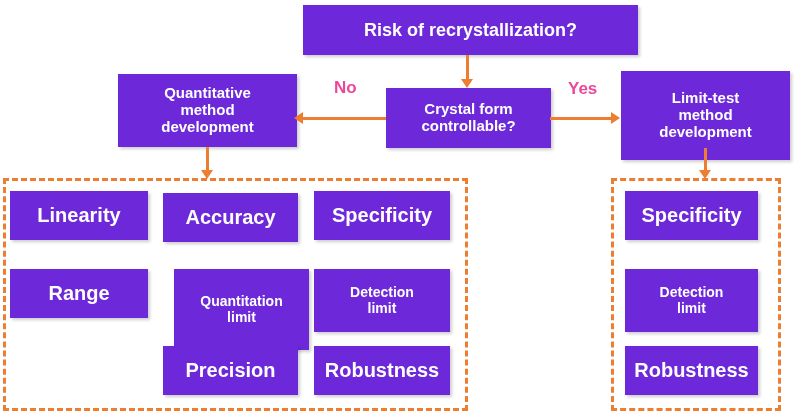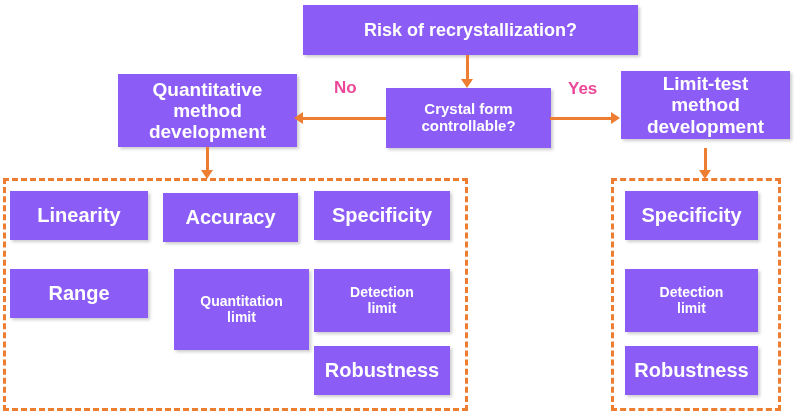--- a/index.html
+++ b/index.html
@@ -15,36 +15,36 @@
     position: relative;
     width: 802px;
     height: 415px;
     background: #ffffff;
     overflow: hidden;
   }
 
   
   .node {
     position: absolute;
-    background: #8b5cf6;
+    background: #6d28d9;
     color: #ffffff;
     font-weight: bold;
     display: flex;
     align-items: center;
     justify-content: center;
     text-align: center;
     line-height: 1.12;
     box-sizing: border-box;
     padding: 2px 4px;
     box-shadow: 2px 2px 3px rgba(0,0,0,0.20);
     -webkit-font-smoothing: antialiased;
   }
   .node.top      { font-size: 18px; }
   .node.decision { font-size: 15px; }
-  .node.branch   { font-size: 19px; }
+  .node.branch   { font-size: 15px; }
   .node.leaf     { font-size: 20px; }
   .node.leaf-2l  { font-size: 14px; }
 
   
   .group-frame {
     position: absolute;
     border: 3px dashed #ED7D31;
     box-sizing: border-box;
     background: transparent;
   }
@@ -101,21 +101,21 @@
   <div class="conn-v" style="left:466px; top:55px; height:25px;"></div>
   <div class="arrow-down" style="left:461px; top:79px;"></div>
 
   <div class="node decision" style="left:386px; top:88px; width:165px; height:60px; white-space:pre-line;">Crystal form
 controllable?</div>
 
   <div class="node branch" style="left:118px; top:74px; width:179px; height:73px; white-space:pre-line;">Quantitative
 method
 development</div>
 
-  <div class="node branch" style="left:621px; top:71px; width:169px; height:68px; white-space:pre-line;">Limit-test
+  <div class="node branch" style="left:621px; top:71px; width:169px; height:89px; white-space:pre-line;">Limit-test
 method
 development</div>
 
   <div class="conn-h" style="left:303px; top:117px; width:83px;"></div>
   <div class="arrow-left" style="left:294px; top:112px;"></div>
   <div class="edge-label" style="left:334px; top:78px;">No</div>
 
   <div class="conn-h" style="left:550px; top:117px; width:62px;"></div>
   <div class="arrow-right" style="left:611px; top:112px;"></div>
   <div class="edge-label" style="left:568px; top:79px;">Yes</div>
@@ -127,20 +127,21 @@
   <div class="arrow-down" style="left:699px; top:170px;"></div>
 
   <div class="group-frame" style="left:3px; top:178px; width:465px; height:233px;"></div>
 
   <div class="node leaf" style="left:10px; top:191px; width:138px; height:49px;">Linearity</div>
   <div class="node leaf" style="left:10px; top:269px; width:138px; height:49px;">Range</div>
 
   <div class="node leaf" style="left:163px; top:193px; width:135px; height:49px;">Accuracy</div>
   <div class="node leaf-2l" style="left:174px; top:269px; width:135px; height:81px; white-space:pre-line;">Quantitation
 limit</div>
+  <div class="node leaf" style="left:163px; top:346px; width:135px; height:49px;">Precision</div>
 
   <div class="node leaf" style="left:314px; top:191px; width:136px; height:49px;">Specificity</div>
   <div class="node leaf-2l" style="left:314px; top:269px; width:136px; height:63px; white-space:pre-line;">Detection
 limit</div>
   <div class="node leaf" style="left:314px; top:346px; width:136px; height:49px;">Robustness</div>
 
   <div class="group-frame" style="left:611px; top:178px; width:170px; height:233px;"></div>
 
   <div class="node leaf" style="left:625px; top:191px; width:133px; height:49px;">Specificity</div>
   <div class="node leaf-2l" style="left:625px; top:269px; width:133px; height:63px; white-space:pre-line;">Detection

